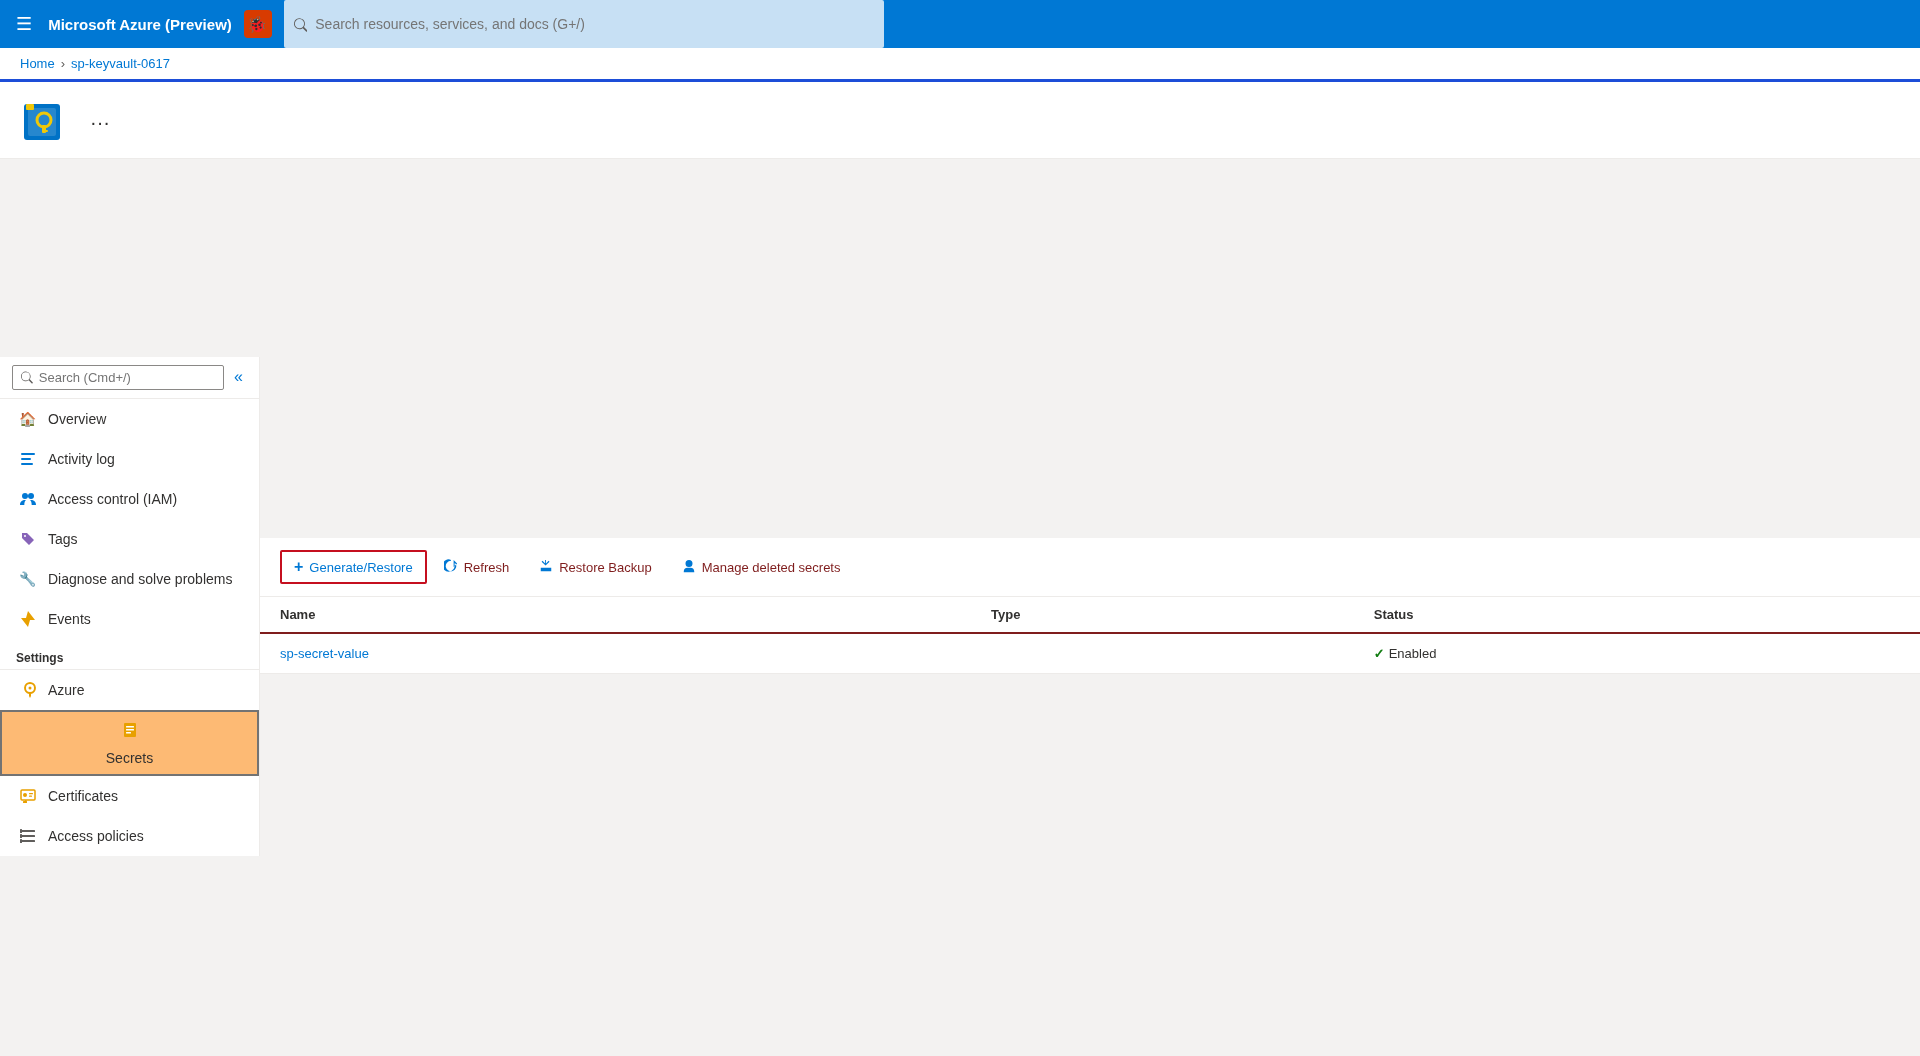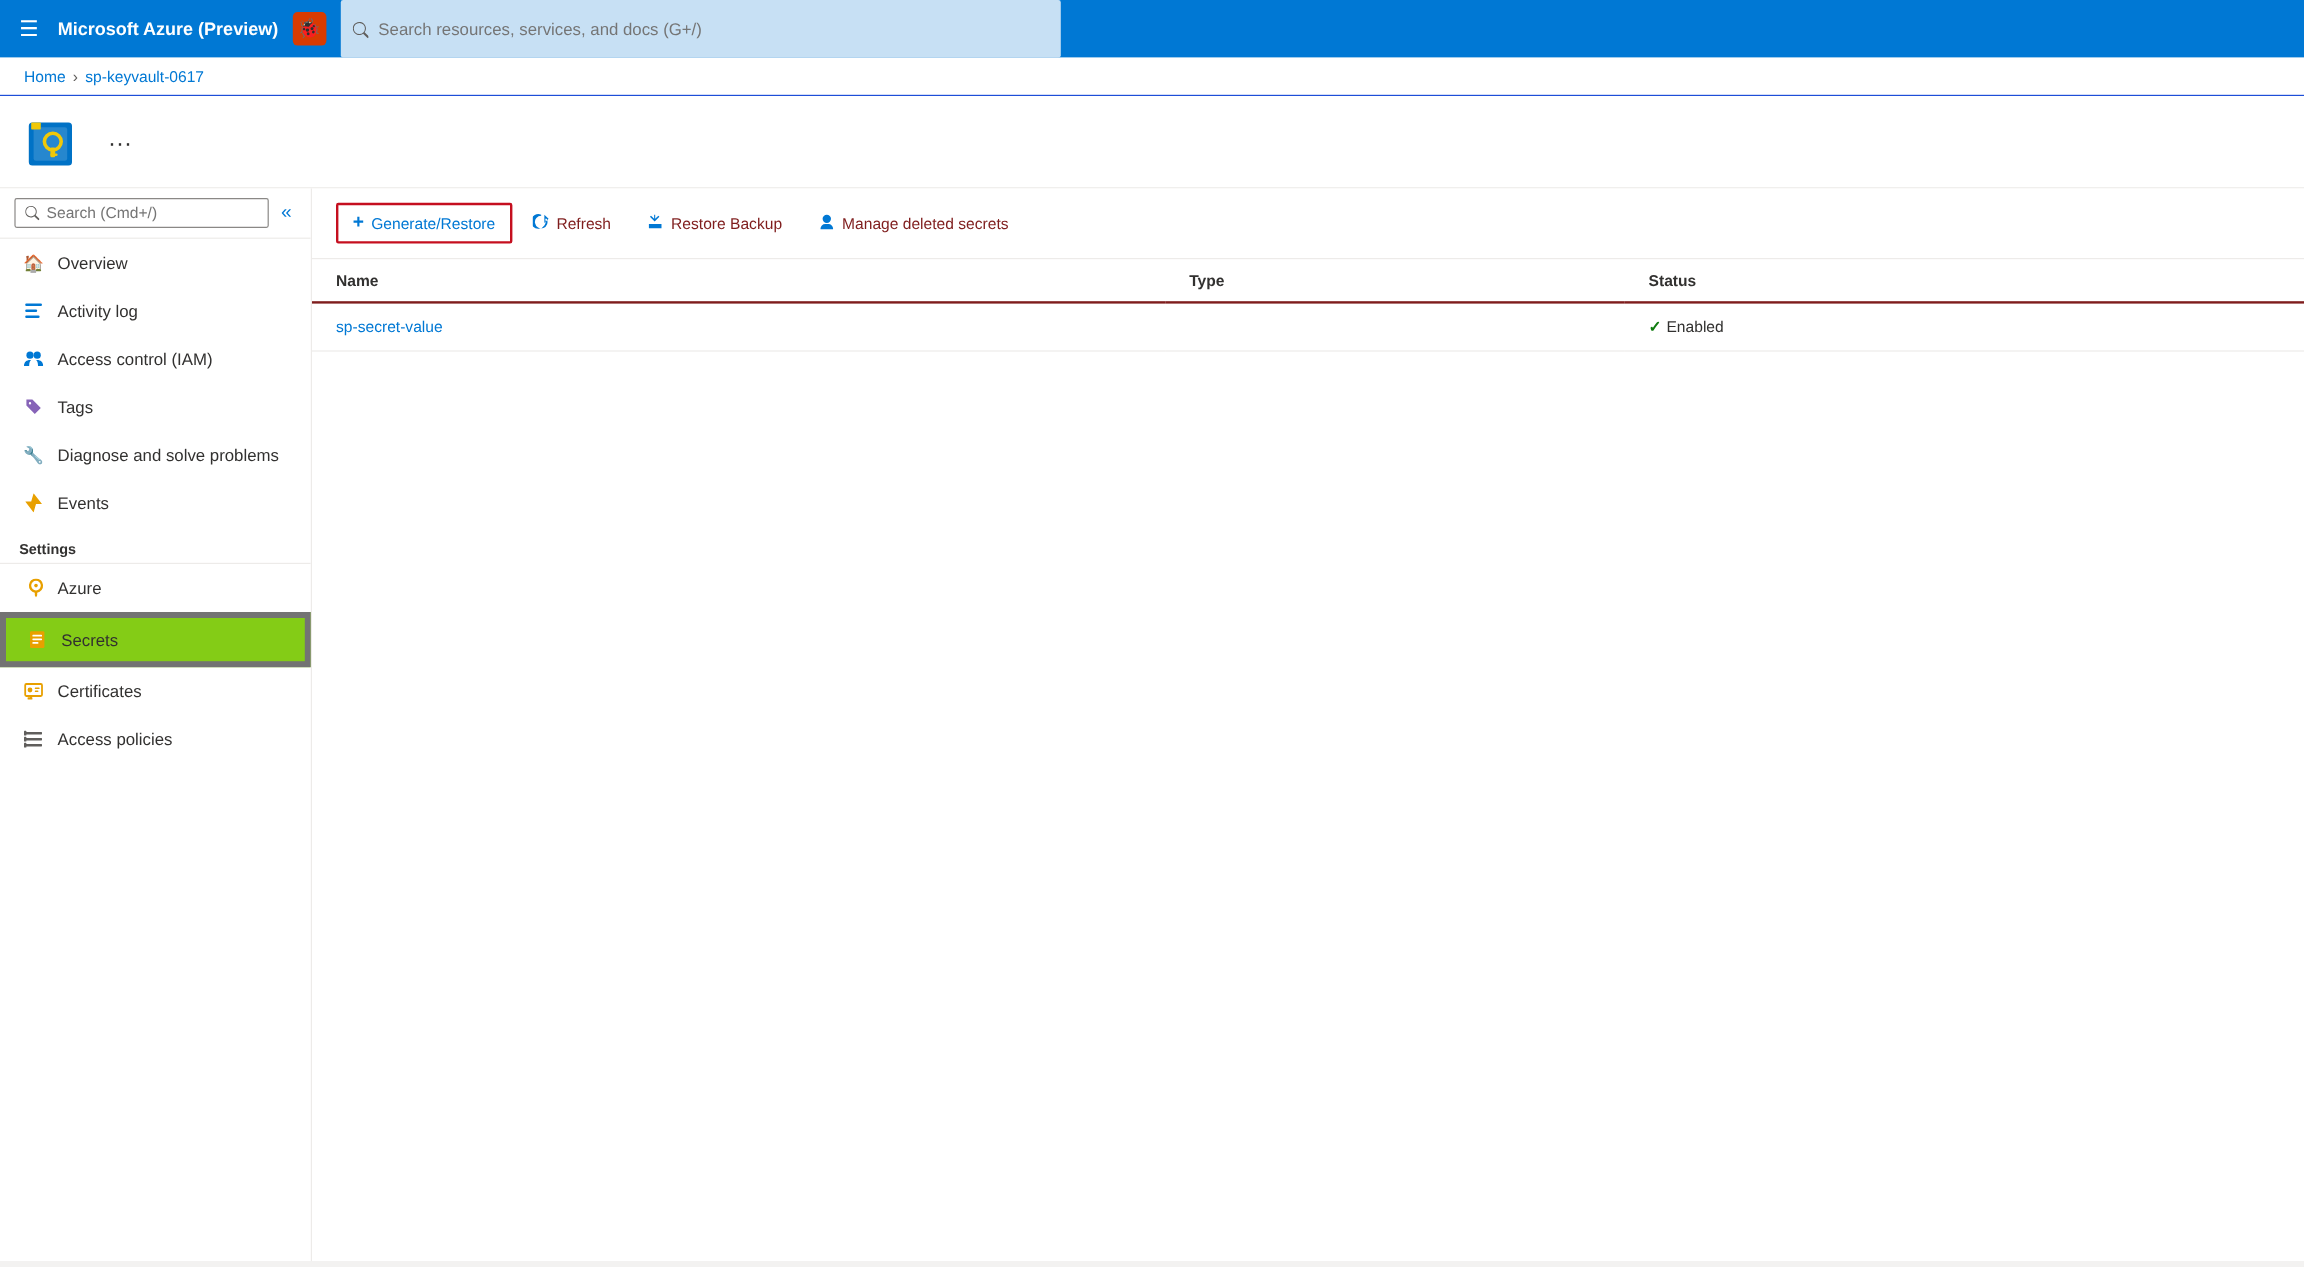--- a/index.html
+++ b/index.html
@@ -57,21 +57,21 @@
     }
 
     
     .breadcrumb {
       background: white;
       padding: 8px 20px;
       display: flex;
       align-items: center;
       gap: 6px;
       font-size: 13px;
-      border-bottom: 1px solid #1d4ed8;
+      border-bottom: 3px solid #1d4ed8;
     }
     .breadcrumb a { color: #0078d4; text-decoration: none; }
     .breadcrumb-sep { color: #605e5c; }
 
     
     .page-header {
       background: white;
       padding: 16px 20px 12px 20px;
       display: flex;
       align-items: flex-start;
@@ -102,20 +102,21 @@
       margin-left: 8px;
       cursor: pointer;
       align-self: center;
     }
 
     
     .main-layout {
       display: flex;
       height: calc(100vh - 48px - 38px - 76px);
       background: #f3f2f1;
+      align-items: center;
     }
 
     
     .sidebar {
       width: 260px;
       background: white;
       border-right: 1px solid #edebe9;
       display: flex;
       flex-direction: column;
       overflow-y: auto;
@@ -156,22 +157,23 @@
       display: flex;
       align-items: center;
       padding: 8px 16px;
       gap: 10px;
       cursor: pointer;
       font-size: 14px;
       color: #323130;
       border: 2px solid transparent;
     }
     .sidebar-item.active {
-      background: #84cc16;
-      border: 5px solid #737373;
+      background: #fdba74;
+      border: 2px solid #737373;
+      flex-direction: column;
     }
     .sidebar-item-icon {
       width: 20px;
       height: 20px;
       display: flex;
       align-items: center;
       justify-content: center;
       flex-shrink: 0;
     }
     .sidebar-section-label {

